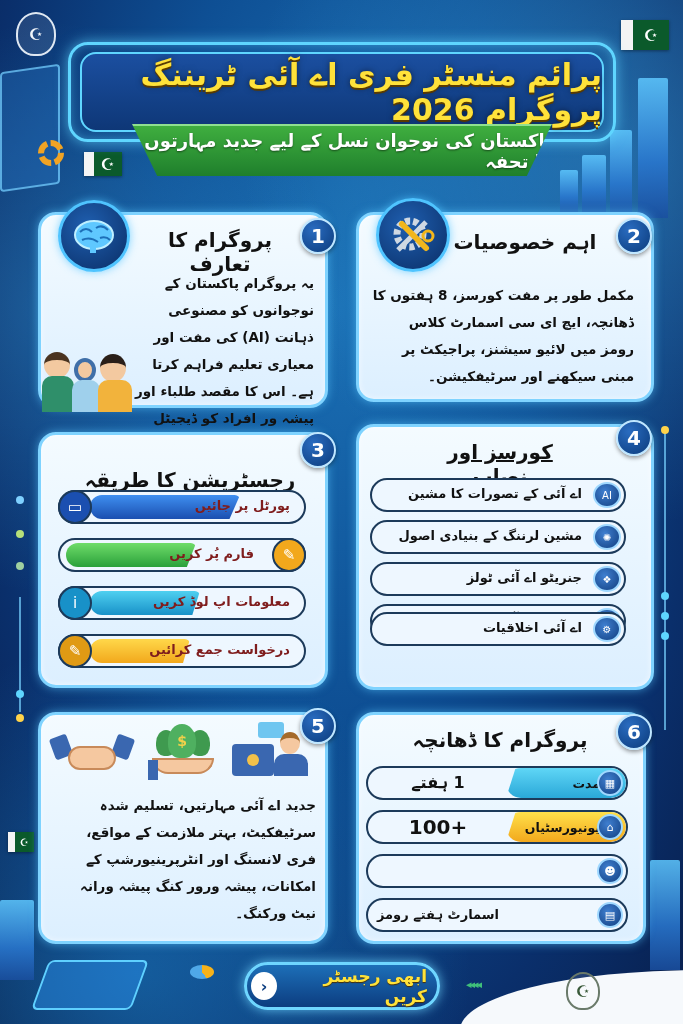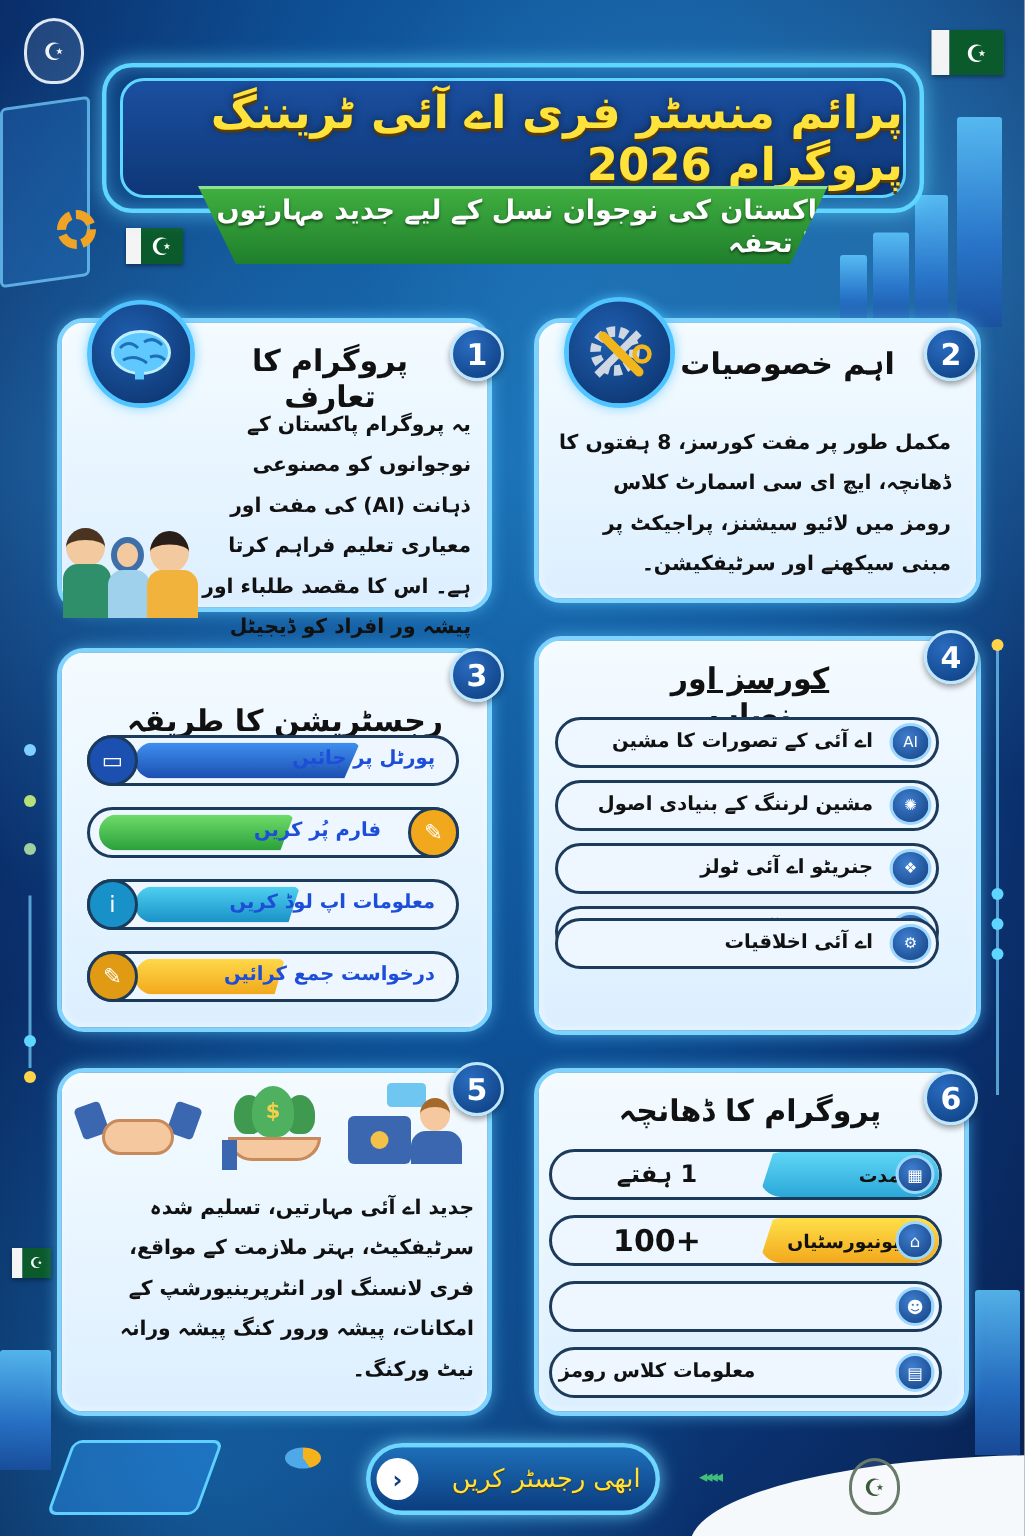--- a/index.html
+++ b/index.html
@@ -74,21 +74,21 @@
     display: flex; align-items: center; justify-content: center;
   }
 
   
   .step {
     position: absolute; left: 58px; width: 248px; height: 34px;
     border: 2px solid #1c3a5a; border-radius: 18px; background: #eef7ff;
     overflow: hidden;
   }
   .step .bar { position: absolute; top: 3px; left: 3px; height: 24px; border-radius: 14px 6px 6px 14px; clip-path: polygon(0 0, 100% 0, 93% 100%, 0 100%); }
-  .step .label { position: absolute; right: 14px; top: 6px; font-weight: bold; font-size: 13px; direction: rtl; color: #1d4ed8; }
+  .step .label { position: absolute; right: 14px; top: 6px; font-weight: bold; font-size: 13px; direction: rtl; color: #7f1d1d; }
   .step-icon {
     position: absolute; width: 34px; height: 34px; border-radius: 50%;
     display: flex; align-items: center; justify-content: center; font-size: 15px; color: #fff;
     border: 2px solid #1c3a5a;
   }
 
   
   .course {
     position: absolute; left: 370px; width: 256px; height: 34px;
     border: 2px solid #1c3a5a; border-radius: 18px; background: #eef7ff;
@@ -116,21 +116,21 @@
   }
 
   
   .cta {
     position: absolute; left: 244px; top: 962px; width: 196px; height: 48px;
     border-radius: 24px; border: 3px solid #6fd6ff;
     background: linear-gradient(180deg, #1d6fb8, #0c3d80);
     box-shadow: 0 0 12px rgba(111,214,255,0.8);
     display: flex; align-items: center; justify-content: flex-end; padding-right: 10px; gap: 8px;
   }
-  .cta .cta-label { font-weight: normal; font-size: 17px; color: #ffe23a; direction: rtl; text-shadow: 0 1px 1px #4a2f00; }
+  .cta .cta-label { font-weight: bold; font-size: 17px; color: #ffe23a; direction: rtl; text-shadow: 0 1px 1px #4a2f00; }
   .cta .cta-arrow { width: 28px; height: 28px; border-radius: 50%; background: #fff; color: #0c3d80; font-weight: bold; font-size: 16px; display:flex; align-items:center; justify-content:center; order: -1; margin-left: 4px; margin-right: auto;}
   .arrows { position: absolute; left: 466px; top: 978px; color: #3fbf7a; font-size: 11px; letter-spacing: -2px; }
   .wave { position: absolute; left: 460px; top: 970px; width: 240px; height: 60px; background: #f6f9fc; border-radius: 100% 0 0 0 / 100% 0 0 0; }
   .timeline-dot { position: absolute; width: 8px; height: 8px; border-radius: 50%; }
   .timeline-line { position: absolute; width: 2px; background: rgba(120,210,255,0.7); }
 </style>
 </head>
 <body>
 
 <div class="bg-glow"></div>
@@ -304,21 +304,21 @@
   <div class="tag" style="background:linear-gradient(180deg,#ffe04a,#f2a81c);">
       <span>یونیورسٹیاں</span>
     </div>
   <div class="val">100+</div>
   <div class="si">⌂</div>
 </div>
 <div class="srow" style="top:854px;">
   <div class="si">☻</div>
 </div>
 <div class="srow" style="top:898px;">
-  <div class="val small">معلومات کلاس رومز</div>
+  <div class="val small">اسمارٹ ہفتے رومز</div>
   <div class="si">▤</div>
 </div>
 
 <div class="wave"></div>
 <div class="emblem" style="left:566px;top:972px;width:34px;height:38px;border-color:#6a7a6a;color:#3a5a3a;">☪</div>
 <div class="arrows">◂◂◂◂</div>
 <div class="cta">
   <div class="cta-arrow">›</div>
   <div class="cta-label">ابھی رجسٹر کریں</div>
 </div>

